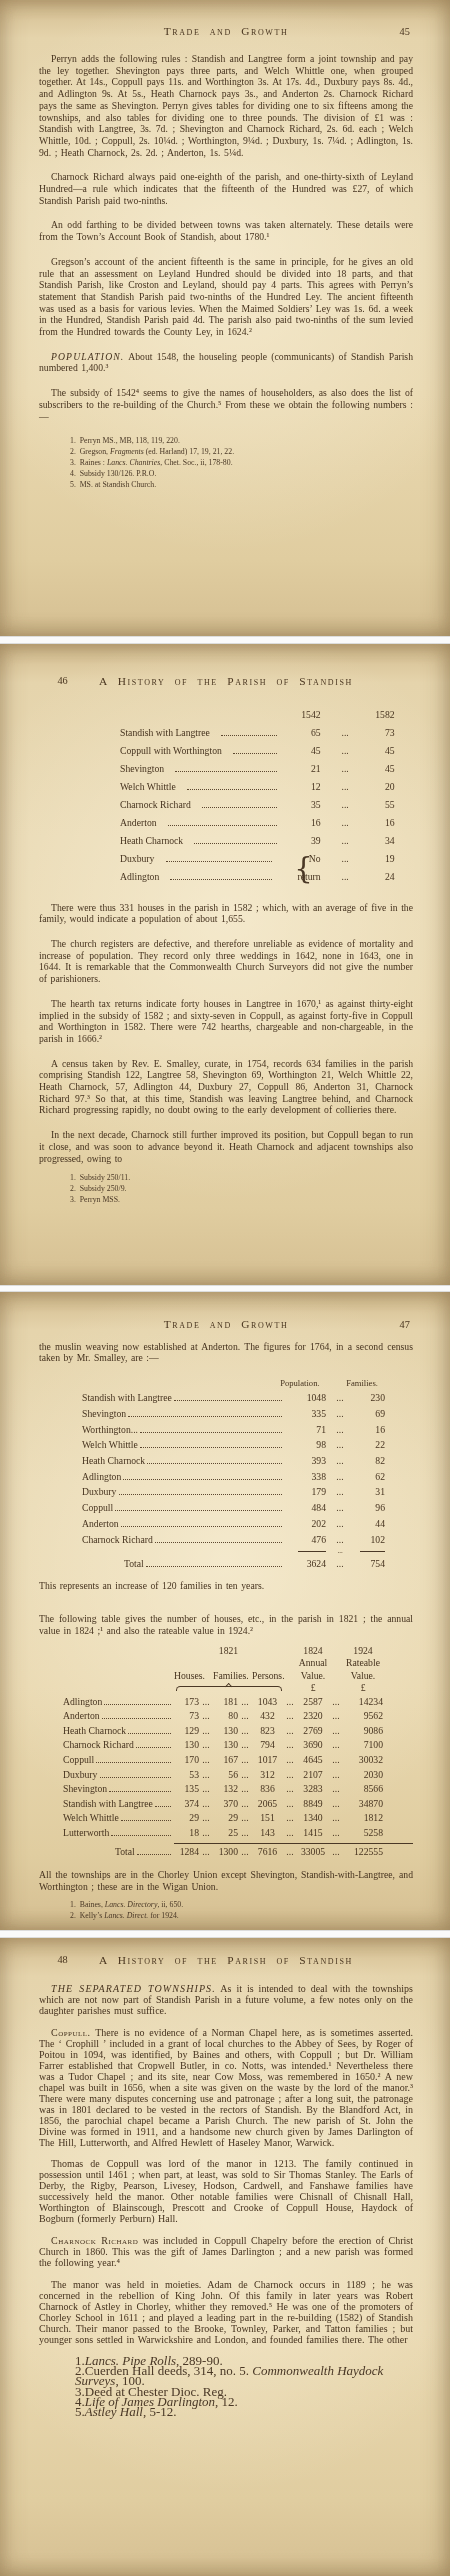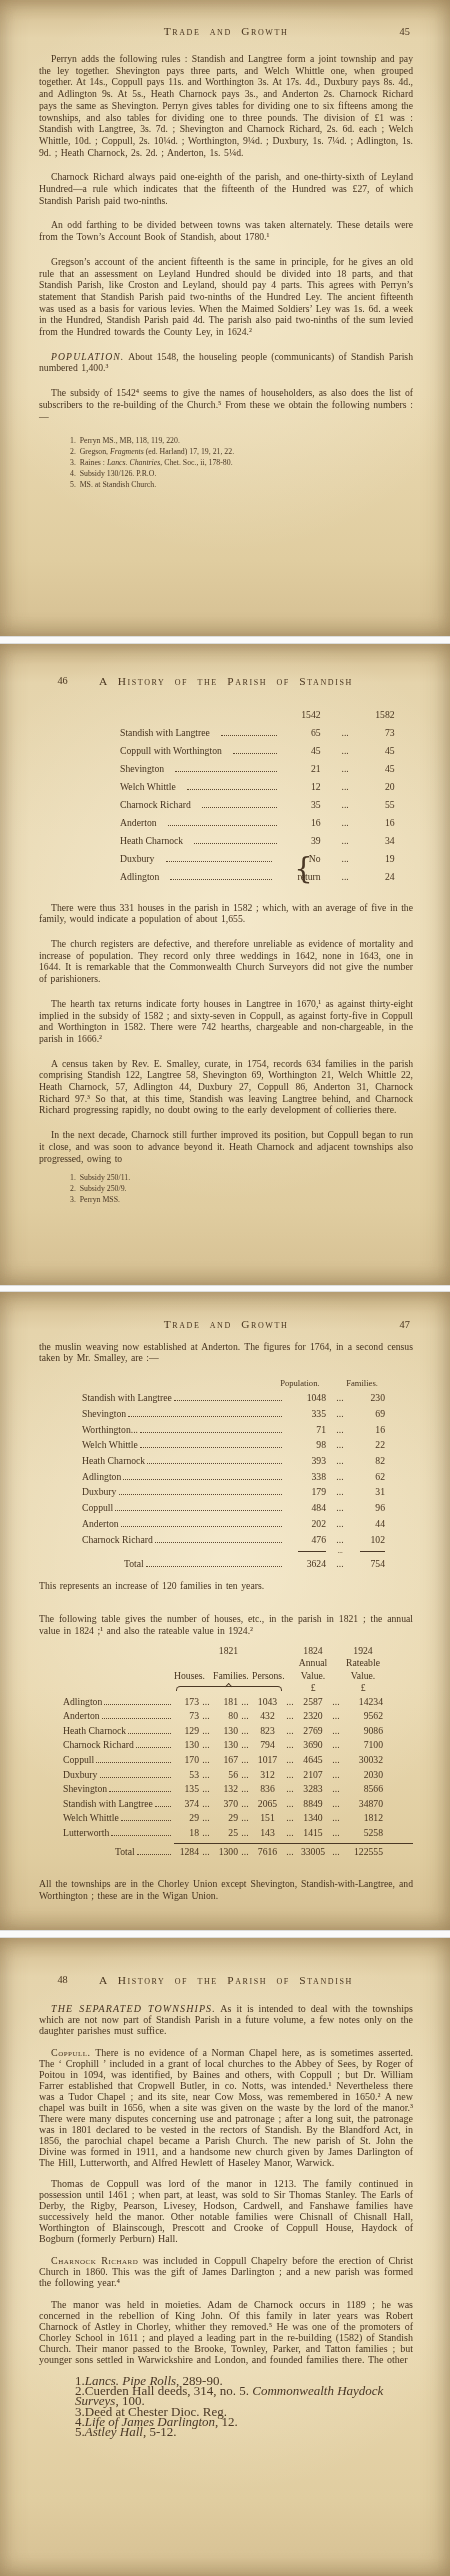--- a/index.html
+++ b/index.html
@@ -10,21 +10,21 @@
     background:
       radial-gradient(ellipse 85% 60% at 50% 42%, rgba(255,249,230,0.50), rgba(255,249,230,0) 75%),
       linear-gradient(180deg,#d3bc8f 0%,#e5d4ac 6%,#e9d9b3 30%,#e9d8b0 62%,#e0cda0 88%,#d5bf92 100%);
     box-shadow: inset -10.8px 0 19.5px rgba(104,78,40,.20), inset 10.8px 0 19.5px rgba(104,78,40,.14),
                 inset 0 7.6px 14px rgba(104,78,40,.14), inset 0 -8.6px 16px rgba(104,78,40,.18);
   }
   .sep{height:7.6px;background:#fafafa;border-top:0.5px solid #dcdcdc;border-bottom:0.5px solid #dcdcdc;box-sizing:border-box;}
   .p45{height:636px;padding:25px 37px 0 39px;}
   .p46{height:641px;padding:31px 37px 0 39px;}
   .p47{height:638px;padding:26px 37px 0 39px;}
-  .p48{height:639px;padding:36px 37px 0 39px;}
+  .p48{height:639px;padding:16px 37px 0 39px;}
 
   .pagehead{position:relative;height:15px;margin-bottom:2.2px;}
   .ptitle{position:absolute;left:0;right:0;text-align:center;font-variant:small-caps;
           font-size:11.4px;letter-spacing:1.6px;word-spacing:4.9px;color:#4a3620;}
   .pno{position:absolute;font-size:10.3px;color:#4a3620;}
   .pno-right{right:3.2px;top:0.5px;}
   .pno-left{left:18.4px;top:0.5px;}
 
   p.body{font-size:9.7px;line-height:11.7px;text-align:justify;text-indent:12px;
          margin:13px 0 0;word-spacing:1.1px;}
@@ -512,22 +512,26 @@
         <span class="cf">1300</span>
         <span class="el">...</span>
         <span class="cp">7616</span>
         <span class="el">...</span>
         <span class="cav">33005</span>
         <span class="el">...</span>
         <span class="crv">122555</span>
       </div>
   </div>
 
-  <p class="body noindent" style="margin-top:19px;">All the townships are in the Chorley Union except Shevington, Standish-with-Langtree, and Worthington ; these are in the Wigan Union.</p>
-
+  <p class="body noindent" style="margin-top:10px;">All the townships are in the Chorley Union except Shevington, Standish-with-Langtree, and Worthington ; these are in the Wigan Union.</p>
+
+  <div class="footnotes" style="margin-top:6.5px;">
+    <div class="fn"><span class="fn-n">1.</span><span>Baines, </span><i>Lancs. Directory</i><span>, ii, 650.</span></div>
+    <div class="fn"><span class="fn-n">2.</span><span>Kelly’s </span><i>Lancs. Direct.</i><span> for 1924.</span></div>
+  </div>
 </div>
 
 <div class="sep"></div>
 
 <div class="page p48">
   <div class="pagehead">
     <span class="pno pno-left">48</span>
     <span class="ptitle">A History of the Parish of Standish</span>
   </div>
 

